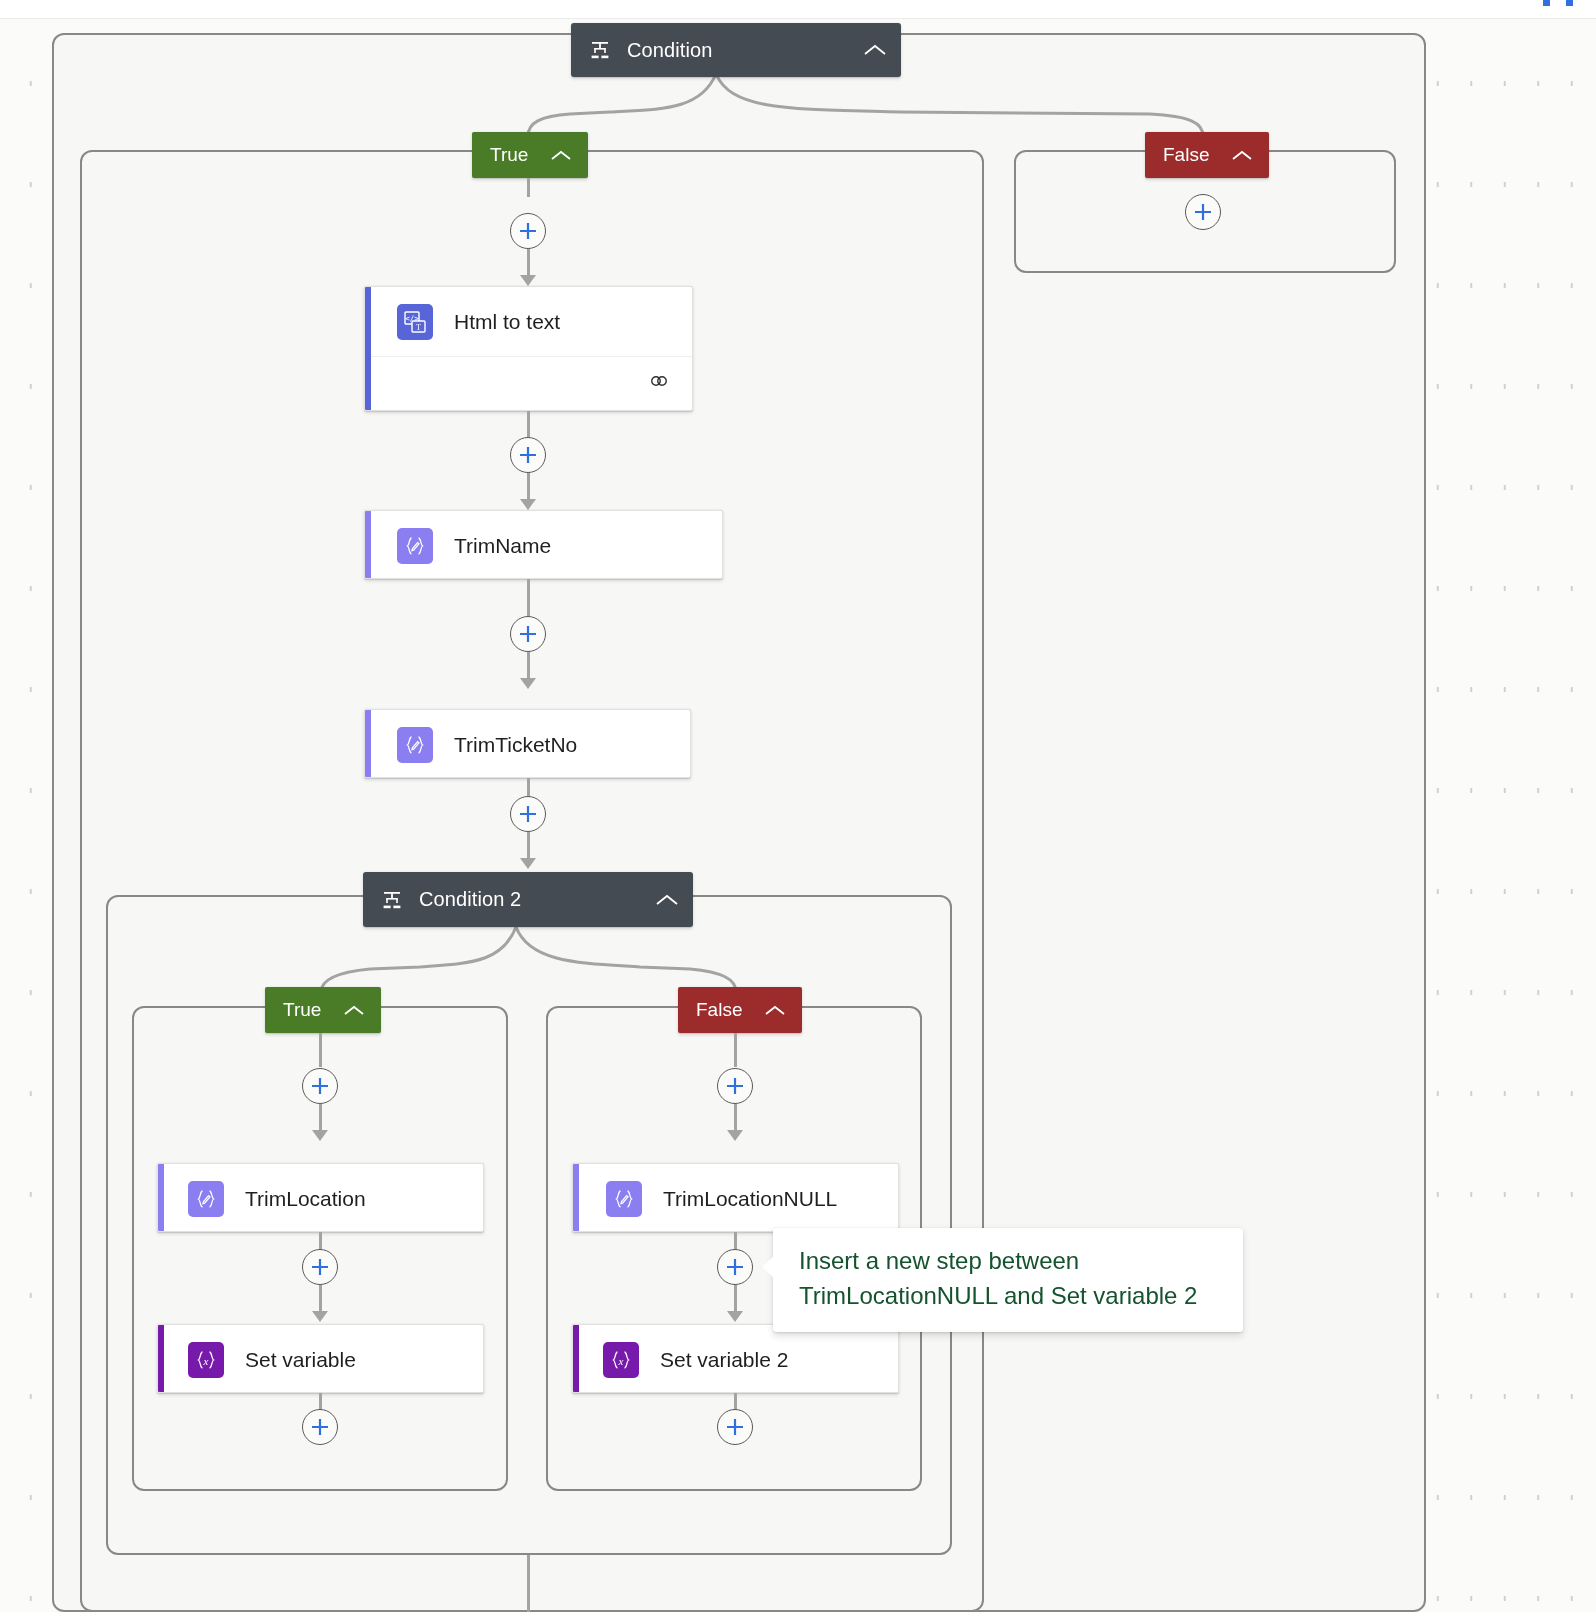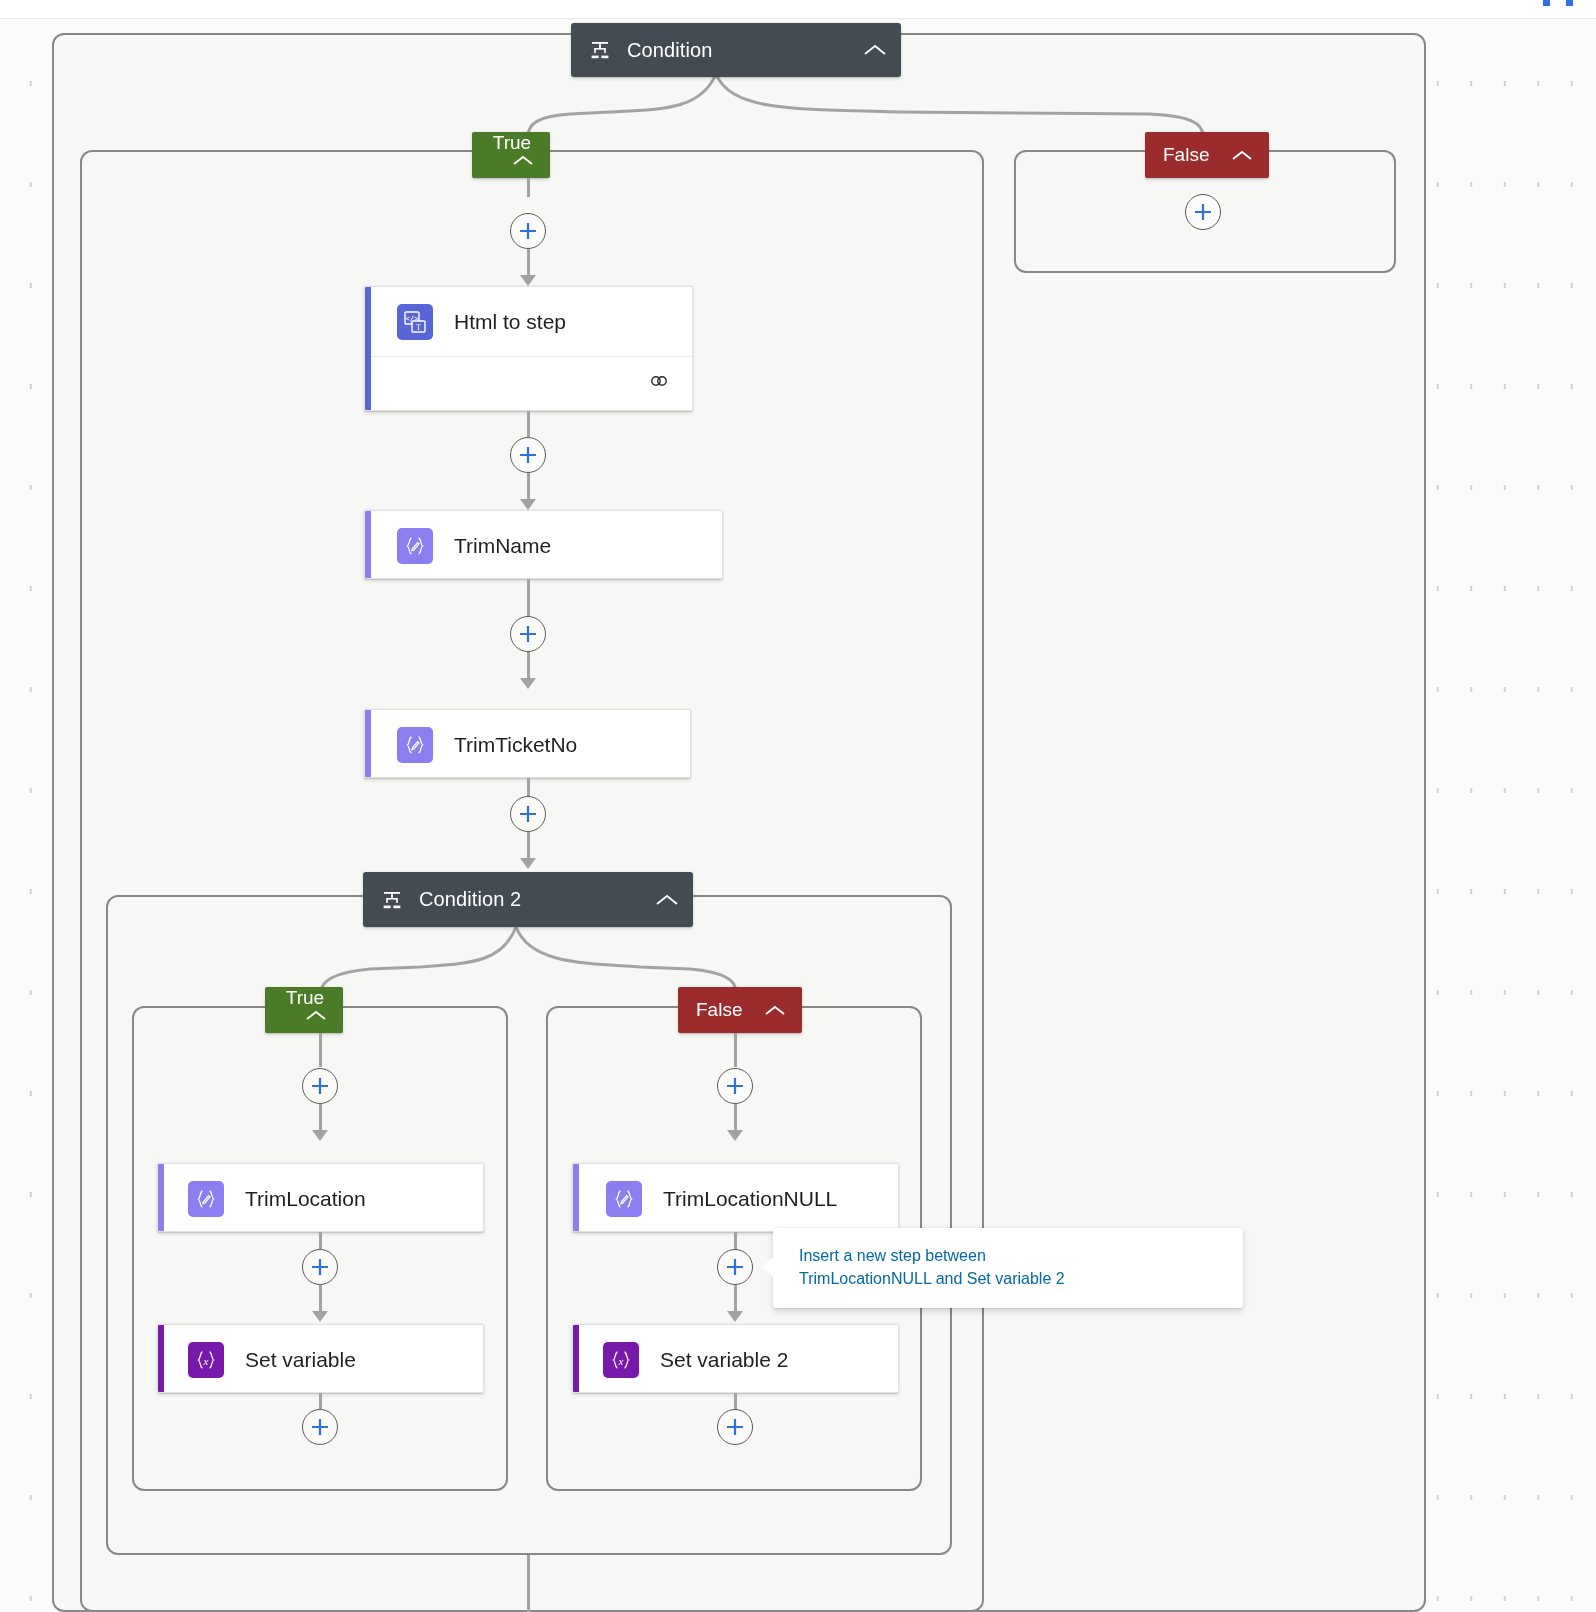--- a/index.html
+++ b/index.html
@@ -68,21 +68,21 @@
 
   
   .chip {
     position: absolute; height: 46px;
     display: flex; align-items: center;
     padding: 0 16px 0 18px;
     border-radius: 2px;
     color: #fff; font-size: 19px;
     box-shadow: 0 1.6px 3.6px rgba(0,0,0,.13), 0 .3px .9px rgba(0,0,0,.11);
   }
-  .chip.true  { background: #4a7c28; flex-direction: column; }
+  .chip.true  { background: #4a7c28; }
   .chip.false { background: #9c2b2b; }
   .chip .chev { margin-left: 22px; display: flex; align-items: center; }
 
   
   .card {
     position: absolute;
     background: #ffffff;
     border: 1px solid #e1e1e1;
     border-radius: 2px;
     box-shadow: 0 1.6px 3.6px rgba(0,0,0,.13), 0 .3px .9px rgba(0,0,0,.11);
@@ -119,21 +119,21 @@
   }
   .plus svg { display: block; }
 
   
   .tooltip {
     position: absolute;
     background: #ffffff;
     border-radius: 3px;
     padding: 16px 22px 18px 26px;
     box-shadow: 0 3.2px 7.2px rgba(0,0,0,.13), 0 .6px 1.8px rgba(0,0,0,.11);
-    font-size: 16px; color: #0369a1; line-height: 1.45;
+    font-size: 24px; color: #14532d; line-height: 1.45;
   }
   .tooltip .beak {
     position: absolute; left: -11px; top: 28px;
     width: 0; height: 0;
     border-top: 11px solid transparent;
     border-bottom: 11px solid transparent;
     border-right: 12px solid #ffffff;
   }
 </style>
 </head>
@@ -226,21 +226,21 @@
       <div class="accent" style="background:#5765d9"></div>
       <div class="row">
         <span class="ic" style="background:#5765d9; flex-direction:column; line-height:1;">
           <svg width="26" height="26" viewBox="0 0 26 26">
             <rect x="3" y="3" width="14" height="12" rx="1" fill="none" stroke="#fff" stroke-width="1.4"></rect>
             <text x="10" y="12" font-size="7.5" fill="#fff" text-anchor="middle" font-family="DejaVu Sans Mono, monospace">&lt;/&gt;</text>
             <rect x="10" y="12" width="13" height="11" rx="1" fill="#5765d9" stroke="#fff" stroke-width="1.4"></rect>
             <text x="16.5" y="20.5" font-size="8" fill="#fff" text-anchor="middle" font-family="Liberation Serif, serif">T</text>
           </svg>
         </span>
-        <span class="label">Html to step</span>
+        <span class="label">Html to text</span>
       </div>
       <div class="footer">
         <span>
           <svg width="24" height="18" viewBox="0 0 24 18">
             <path d="M9 6 a4.2 4.2 0 0 1 0 6 a4.2 4.2 0 0 1 -6 0 a4.2 4.2 0 0 1 0 -6 a4.2 4.2 0 0 1 6 0" fill="none" stroke="#323130" stroke-width="1.4"></path>
             <path d="M15 6 a4.2 4.2 0 0 1 0 6 a4.2 4.2 0 0 1 -6 0 a4.2 4.2 0 0 1 0 -6 a4.2 4.2 0 0 1 6 0" fill="none" stroke="#323130" stroke-width="1.4"></path>
           </svg>
         </span>
       </div>
     </div>

